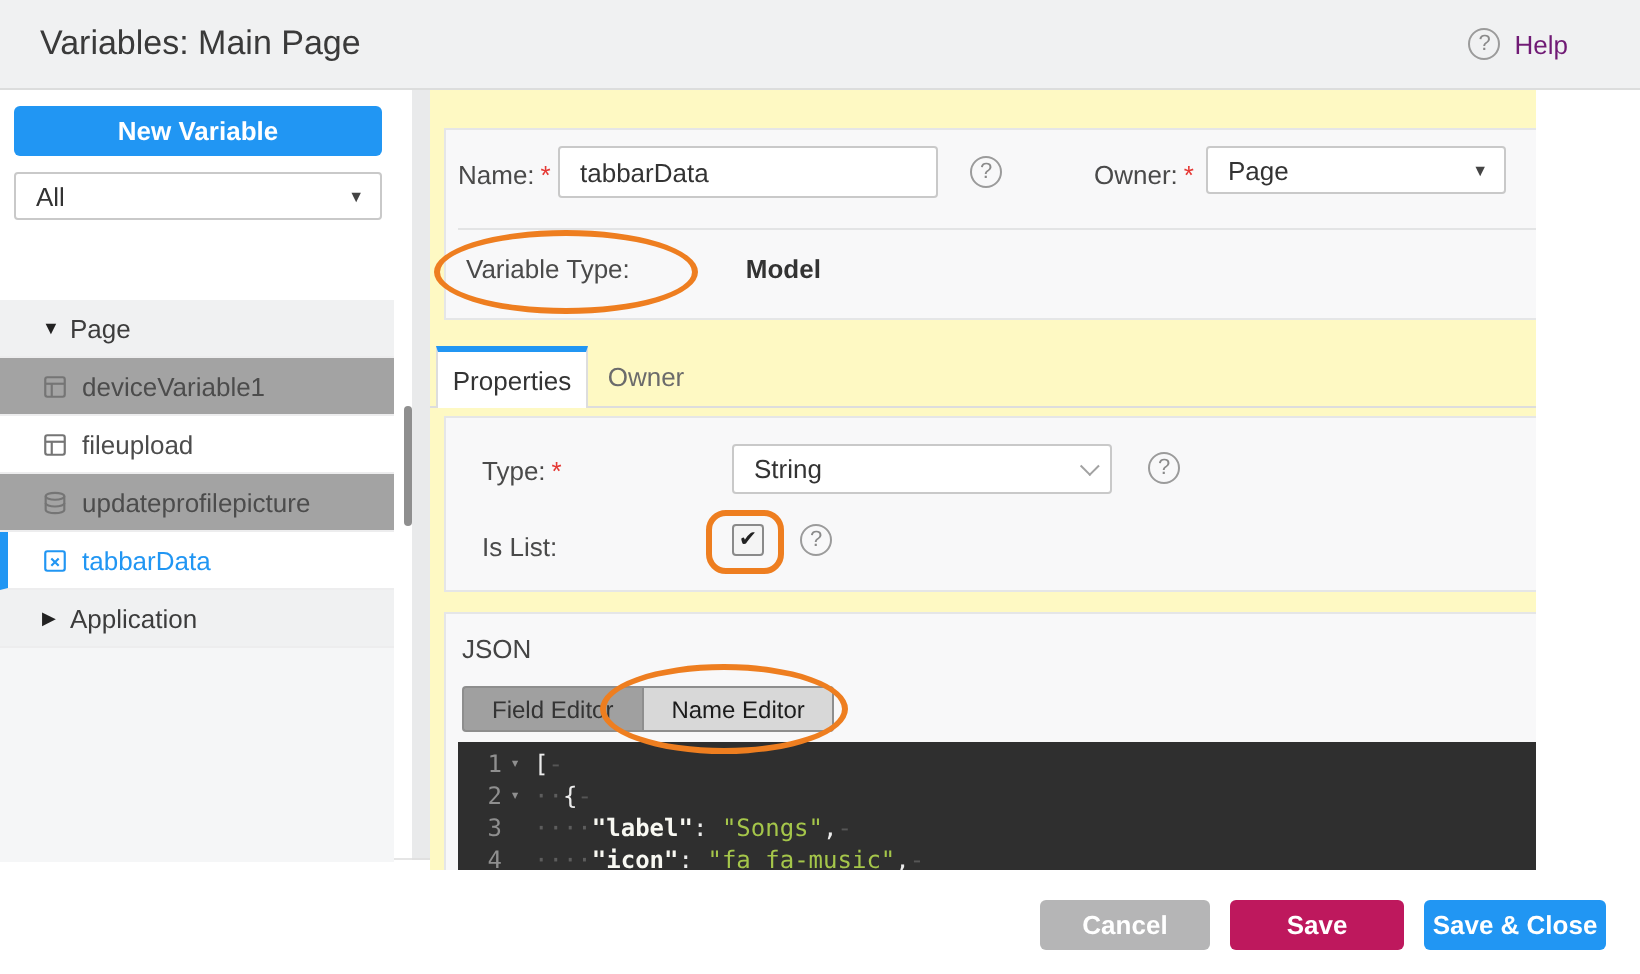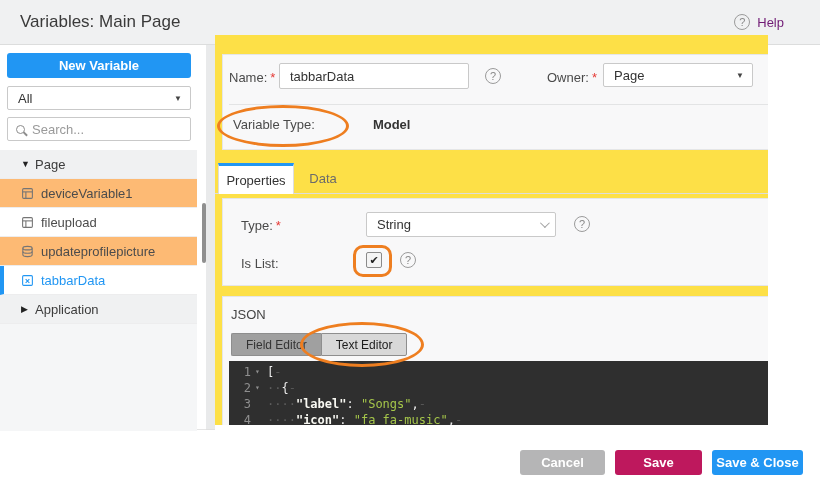--- a/index.html
+++ b/index.html
@@ -24,29 +24,29 @@
   .search-box { position:absolute; left:7px; top:72px; width:184px; height:24px; border:1px solid #c9c9c9; border-radius:2px; background:#fff; display:flex; align-items:center; padding:0 8px; }
   .search-glass { width:9px; height:9px; border:1.5px solid #8d8d8d; border-radius:50%; position:relative; flex:0 0 auto; }
   .search-glass::after { content:""; position:absolute; width:5px; height:1.5px; background:#8d8d8d; transform:rotate(45deg); right:-4px; bottom:-2px; }
   .search-input { border:none; outline:none; font-size:13px; color:#555; margin-left:7px; width:140px; font-family:"Liberation Sans",sans-serif; }
   .search-input::placeholder { color:#9a9a9a; }
   .tree { position:absolute; left:0; top:105px; width:206px; }
   .tree-row { width:197px; height:29px; display:flex; align-items:center; font-size:13px; border-bottom:1px solid #ededee; cursor:pointer; }
   .tree-group { background:#f0f1f2; color:#3c3c3c; padding-left:21px; }
   .tree-group .caret { font-size:9px; color:#222; width:14px; }
   .tree-item { background:#fff; color:#4c4c4c; padding-left:21px; }
-  .tree-item.alt { background:#fdba74;align-items:center; }
+  .tree-item.alt { background:#a3a3a3;align-items:center; }
   .tree-item .vicon { width:13px; height:13px; margin-right:7px; color:#757575; display:inline-flex; }
   .tree-item.selected { border-left:4px solid #2196f3; padding-left:17px; color:#2196f3; }
   .tree-item.selected .vicon { color:#2196f3; }
   .tree-rest { width:197px; height:107px; background:#f5f6f7; }
   .side-thumb { position:absolute; left:202px; top:158px; width:4px; height:60px; background:#8f8f8f; border-radius:2px; }
 
   
-  .main { position:absolute; left:215px; top:35px; width:553px; height:390px; background:#fde047; overflow:hidden; }
+  .main { position:absolute; left:215px; top:45px; width:553px; height:390px; background:#fef9c3; overflow:hidden; }
   .panel { position:absolute; background:#f8f8f9; border:1px solid #e5e6e7; }
   .form-panel { left:7px; top:19px; width:584px; height:96px; }
   .lbl { font-size:13px; color:#4a4a4a; }
   .req { color:#e53935; margin-left:3px; font-size:13px; }
   .text-input { position:absolute; height:26px; border:1px solid #c9c9c9; border-radius:2px; background:#fff; font-size:13px; color:#333; padding:0 10px; font-family:"Liberation Sans",sans-serif; outline:none; }
   .divider { position:absolute; left:6px; right:6px; height:1px; background:#e3e4e5; }
   .vt-row { position:absolute; left:10px; top:62px; display:flex; align-items:center; gap:14px; }
   .vt-value { font-size:13px; font-weight:bold; color:#333;padding-left:44px; }
 
   
@@ -113,24 +113,20 @@
       <span class="help-text">Help</span>
     </div>
   </div>
 
   <div class="sidebar">
     <div class="btn-new">New Variable</div>
     <div class="select-box filter-select">
       <span>All</span>
       <span class="caret">▼</span>
     </div>
-    <div class="search-box">
-      <span class="search-glass"></span>
-      <input class="search-input" type="text" placeholder="Search..." style="">
-    </div>
     <div class="tree">
         <div class="tree-row tree-group">
           <span class="caret">▼</span>
           <span class="tree-label">Page</span>
         </div>
         <div class="tree-row tree-item alt">
           <span class="vicon">
             <svg width="13" height="13" viewBox="0 0 12 12" fill="none" stroke="currentColor" stroke-width="1">
               <rect x="1.5" y="1.5" width="9" height="9" rx="1"></rect>
               <line x1="1.5" y1="4.5" x2="10.5" y2="4.5"></line>
@@ -192,42 +188,42 @@
       <span class="qmark abs" style="left:548px; top:13px;">?</span>
       <div class="divider" style="top:49px;"></div>
       <div class="vt-row">
         <span class="lbl">Variable Type:</span>
         <span class="vt-value">Model</span>
       </div>
     </div>
     <div class="annot annot-vt"></div>
 
     <div class="tab tab-active">Properties</div>
-    <div class="tab tab-plain">Data</div>
+    <div class="tab tab-plain">Owner</div>
     <div class="tab-border"></div>
 
     <div class="panel props-panel">
       <span class="lbl abs" style="left:18px; top:19px;"><span>Type:</span><span class="req">*</span></span>
       <div class="select-box type-select">
         <span>String</span>
         <span class="chev"></span>
       </div>
       <span class="qmark abs" style="left:351px; top:17px;">?</span>
       <span class="lbl abs" style="left:18px; top:57px;">Is List:</span>
       <div class="checkbox"><span class="checkmark">✔</span></div>
       <span class="qmark abs" style="left:177px; top:53px;">?</span>
     </div>
     <div class="annot annot-check"></div>
 
     <div class="panel json-panel">
       <div class="json-title">JSON</div>
       <span class="qmark abs" style="left:552px; top:8px;">?</span>
       <div class="mode-group">
         <div class="mode-btn mode-inactive">Field Editor</div>
-        <div class="mode-btn mode-active">Text Editor</div>
+        <div class="mode-btn mode-active">Name Editor</div>
       </div>
       <div class="editor">
         <div class="code-area">
             <div class="code-row"><span class="gnum">1</span><span class="gfold">▾</span><span class="ctext"><span class="tok-punct">[</span><span class="tok-eol">-</span></span></div>
             <div class="code-row"><span class="gnum">2</span><span class="gfold">▾</span><span class="ctext"><span class="tok-ws">··</span><span class="tok-punct">{</span><span class="tok-eol">-</span></span></div>
             <div class="code-row"><span class="gnum">3</span><span class="gfold"></span><span class="ctext"><span class="tok-ws">····</span><span class="tok-key">"label"</span><span class="tok-punct">: </span><span class="tok-str">"Songs"</span><span class="tok-punct">,</span><span class="tok-eol">-</span></span></div>
             <div class="code-row"><span class="gnum">4</span><span class="gfold"></span><span class="ctext"><span class="tok-ws">····</span><span class="tok-key">"icon"</span><span class="tok-punct">: </span><span class="tok-str">"fa fa-music"</span><span class="tok-punct">,</span><span class="tok-eol">-</span></span></div>
           </div>
         <div class="ed-scroll">
           <span class="ed-arrow">▲</span>

